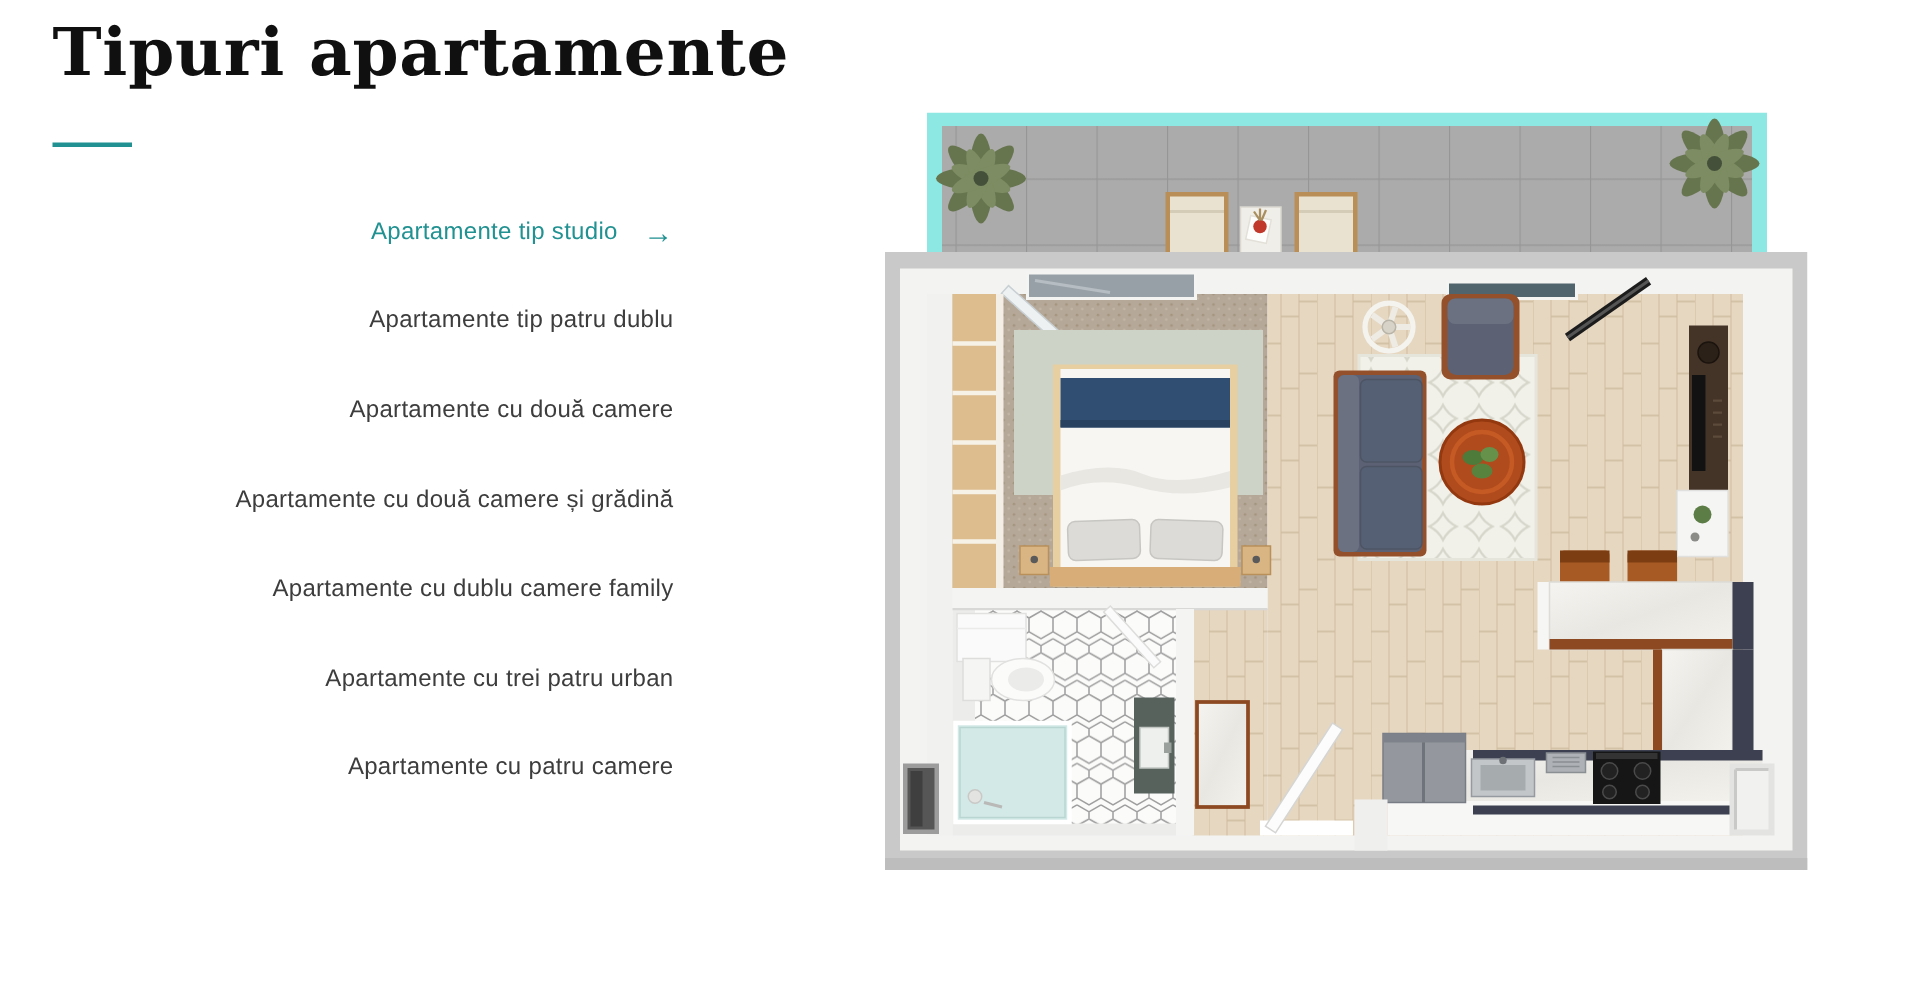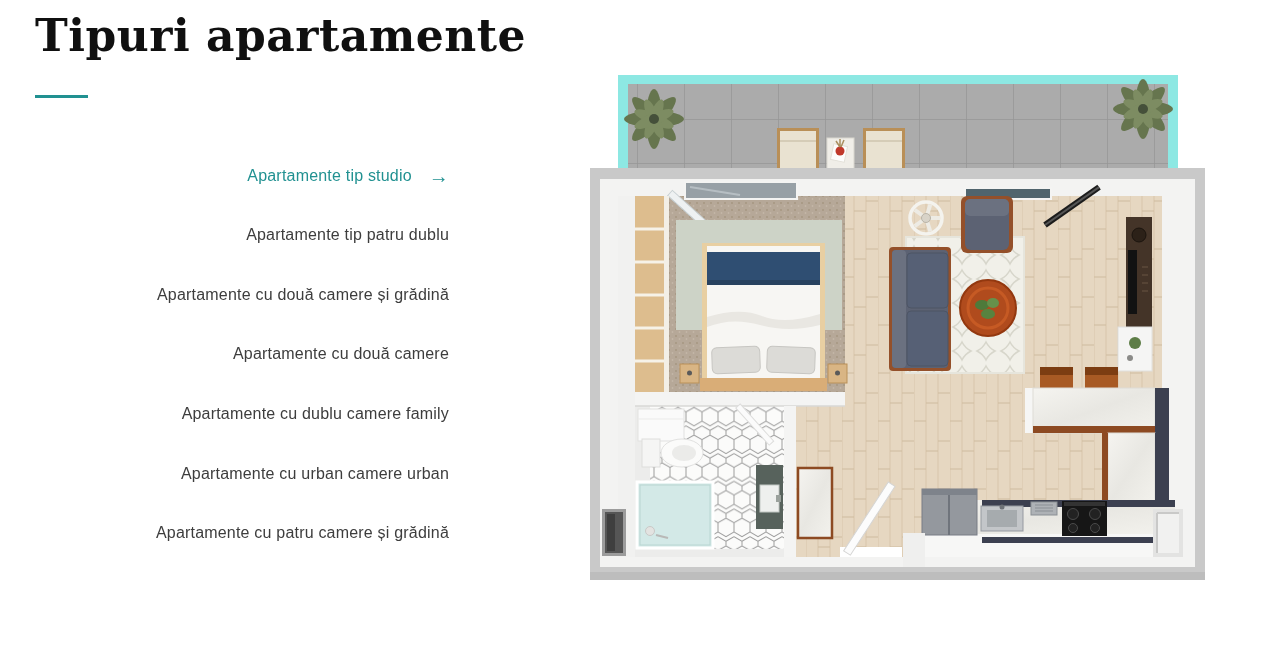--- a/index.html
+++ b/index.html
@@ -4,21 +4,21 @@
 <style>
   html,body{margin:0;padding:0;background:#ffffff;}
   body{width:1270px;height:671px;position:relative;overflow:hidden;
        font-family:"Liberation Sans",sans-serif;}
   .page-title{position:absolute;left:35px;top:10px;margin:0;
        font-family:"DejaVu Serif","Liberation Serif",serif;
        font-weight:600;font-size:44px;letter-spacing:.5px;color:#101010;text-align:right;}
   .title-underline{position:absolute;left:35px;top:95px;width:53px;height:3px;background:#219191;}
   nav.menu{position:absolute;left:0;top:125px;width:449px;}
   nav.menu ul{list-style:none;margin:0;padding:0;}
-  nav.menu li{height:59.6px;display:flex;align-items:flex-end;justify-content:flex-end;
+  nav.menu li{height:59.6px;display:flex;align-items:center;justify-content:flex-end;
        font-size:16px;letter-spacing:.2px;color:#3d3d3d;cursor:pointer;white-space:nowrap;}
   nav.menu li.active{color:#219191;}
   nav.menu li .arrow{margin-left:17px;font-size:20px;line-height:1;color:#219191;transform:translateY(1px);}
   .floorplan{position:absolute;left:590px;top:75px;width:615px;height:505px;}
   svg{display:block;}
 </style>
 </head>
 <body>
 
 <h1 class="page-title">Tipuri apartamente</h1>
@@ -27,33 +27,33 @@
 <nav class="menu">
   <ul>
     <li class="active">
       <span>Apartamente tip studio</span>
       <span class="arrow">→</span>
     </li>
     <li>
         <span>Apartamente tip patru dublu</span>
       </li>
     <li>
+        <span>Apartamente cu două camere</span>
+      </li>
+    <li>
         <span>Apartamente cu două camere și grădină</span>
       </li>
     <li>
-        <span>Apartamente cu două camere</span>
-      </li>
-    <li>
         <span>Apartamente cu dublu camere family</span>
       </li>
     <li>
-        <span>Apartamente cu urban camere urban</span>
-      </li>
-    <li>
-        <span>Apartamente cu patru camere și grădină</span>
+        <span>Apartamente cu trei patru urban</span>
+      </li>
+    <li>
+        <span>Apartamente cu patru camere</span>
       </li>
   </ul>
 </nav>
 
 <div class="floorplan" role="img" aria-label="3D top-down render of a studio apartment: balcony with plants and chairs at top, bedroom with double bed at left, living room with sofa, armchair and round coffee table at right, kitchen at bottom right, bathroom at bottom left">
 <svg viewBox="0 0 615 505" width="615" height="505" xmlns="http://www.w3.org/2000/svg">
   <defs>
     <pattern id="p-tile" width="47" height="44" patternUnits="userSpaceOnUse">
       <rect width="47" height="44" fill="#ababab"></rect>
       <path d="M0 0H47M0 0V44" stroke="#969696" stroke-width="1.5" fill="none"></path>

